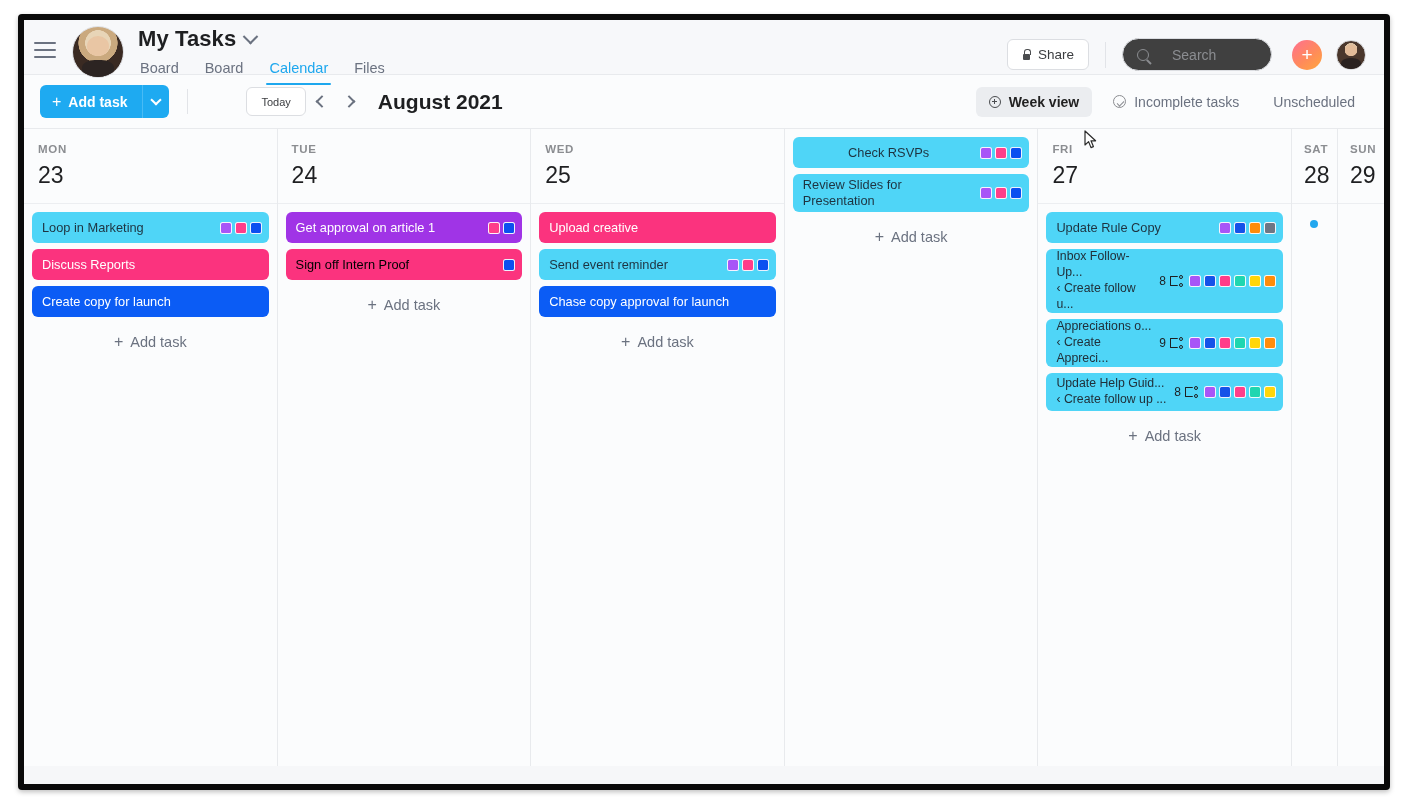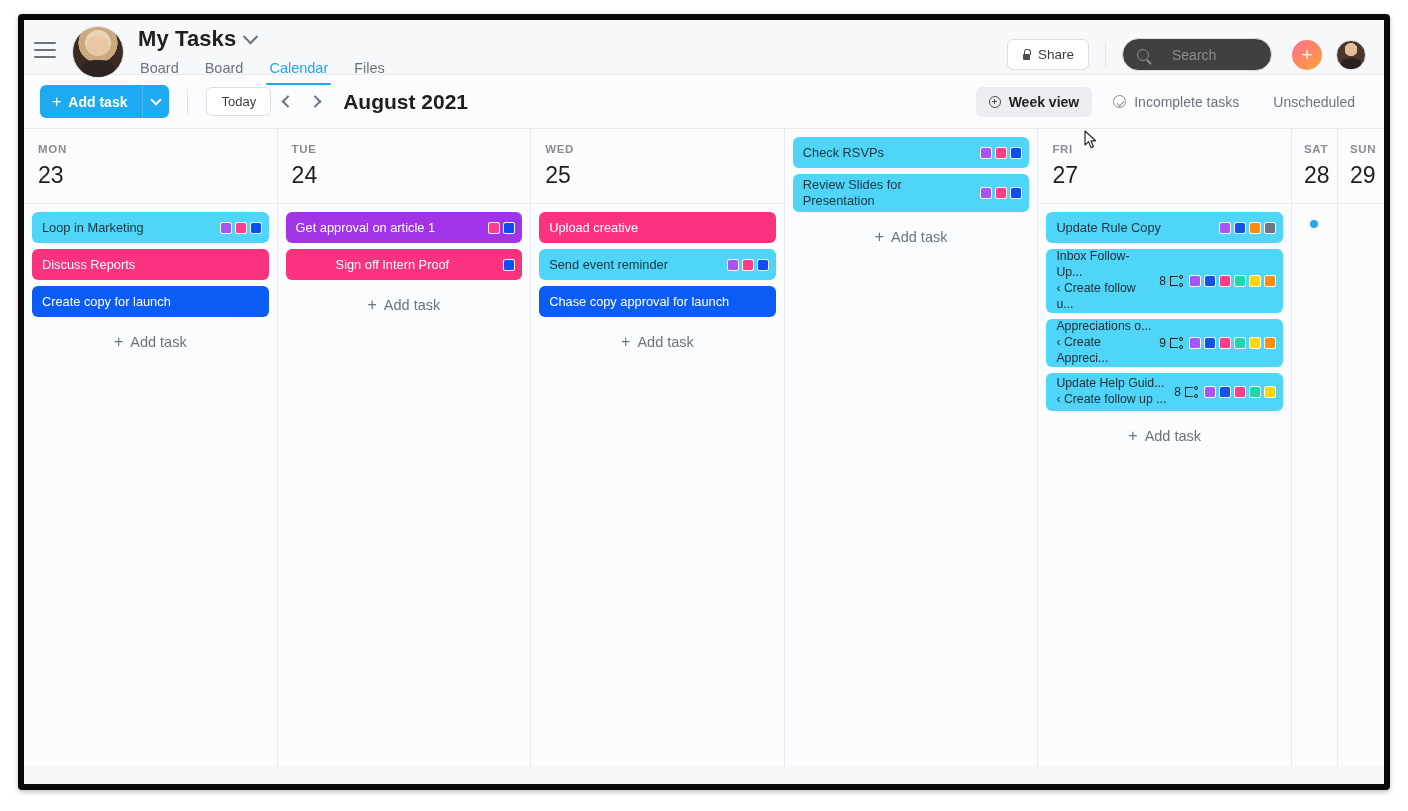--- a/index.html
+++ b/index.html
@@ -157,22 +157,23 @@
     border-left: 1px solid #48bbf5; display:flex; align-items:center; justify-content:center;
     cursor:pointer;
   }
   .addtask-caret i {
     width: 8px; height: 8px; border-right: 2px solid #fff; border-bottom: 2px solid #fff;
     transform: rotate(45deg) translate(-1.5px,-1.5px); display:block;
   }
   .tb-divider { width:1px; height:25px; background:#e2e4e8; margin:0 18px; }
   .today-btn {
     height: 29px; padding: 0 14px; border:1px solid #dcdee2; border-radius:6px;
-    background:#fff; font-size:13px; color:#3b3d40; display:flex; align-items:center;
+    background:#fff; font-size:11px; color:#3b3d40; display:flex; align-items:center;
     cursor:pointer;
+    margin-left:40px;
   }
   .nav-arrow {
     width: 30px; height: 30px; display:flex; align-items:center; justify-content:center;
     cursor:pointer;
   }
   .nav-arrow i {
     width: 9px; height: 9px; border-top:2px solid #6b7280; border-right:2px solid #6b7280;
     display:block;
   }
   .nav-arrow.prev i { transform: rotate(-135deg) translate(-1px,1px); }
@@ -389,21 +390,21 @@
           </div>
           <div class="day-body">
             <div class="task" style="background: rgb(160, 52, 230);">
               <div class="tt" style="color: rgb(255, 255, 255);"><span class="l1">Get approval on article 1</span></div>
               <div class="swatches">
                 <span class="sw" style="background: rgb(255, 61, 138);"></span>
                 <span class="sw" style="background: rgb(11, 79, 240);"></span>
               </div>
             </div>
             <div class="task" style="background: rgb(251, 51, 126);">
-              <div class="tt" style="color: #ffffff; margin-left: 40px;"><span class="l1">Sign off Intern Proof</span></div>
+              <div class="tt" style="color: #000000;"><span class="l1">Sign off Intern Proof</span></div>
               <div class="swatches">
                 <span class="sw" style="background: rgb(11, 79, 240);"></span>
               </div>
             </div>
             <div class="add-task-link">
               <span class="p">+</span>
               <span>Add task</span>
             </div>
           </div>
         </div>
@@ -429,21 +430,21 @@
             </div>
             <div class="add-task-link">
               <span class="p">+</span>
               <span>Add task</span>
             </div>
           </div>
         </div>
         <div class="day-col">
           <div class="day-body">
             <div class="task" style="background: rgb(79, 213, 247);">
-              <div class="tt" style="color: rgb(30, 51, 64);"><span class="l1">Check RSVPs</span></div>
+              <div class="tt" style="color: rgb(30, 51, 64); text-align: center;"><span class="l1">Check RSVPs</span></div>
               <div class="swatches">
                 <span class="sw" style="background: rgb(168, 85, 247);"></span>
                 <span class="sw" style="background: rgb(255, 61, 138);"></span>
                 <span class="sw" style="background: rgb(11, 79, 240);"></span>
               </div>
             </div>
             <div class="task two-line" style="background: rgb(79, 213, 247);">
               <div class="tt" style="color: rgb(30, 51, 64);"><span class="l1">Review Slides for</span><span class="l2">Presentation</span></div>
               <div class="swatches">
                 <span class="sw" style="background: rgb(168, 85, 247);"></span>

